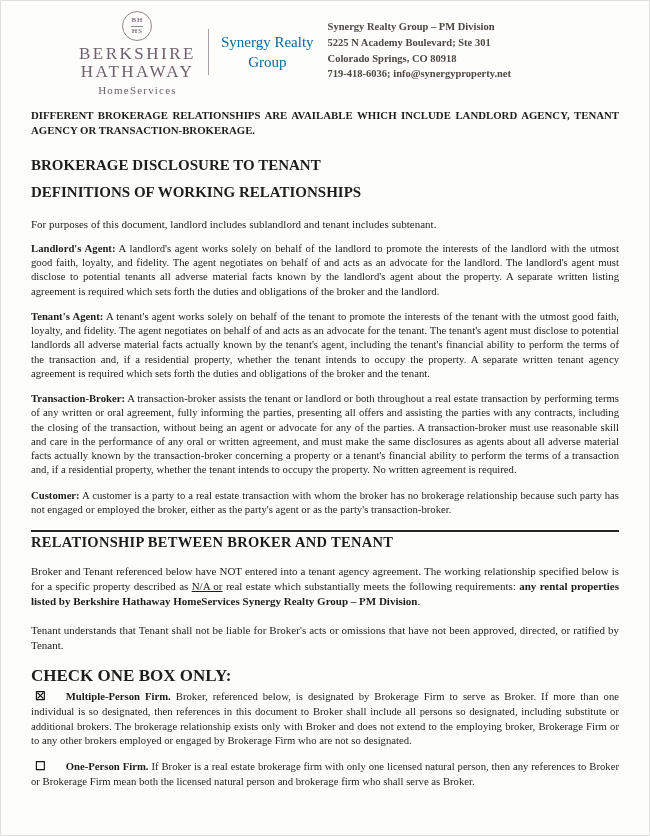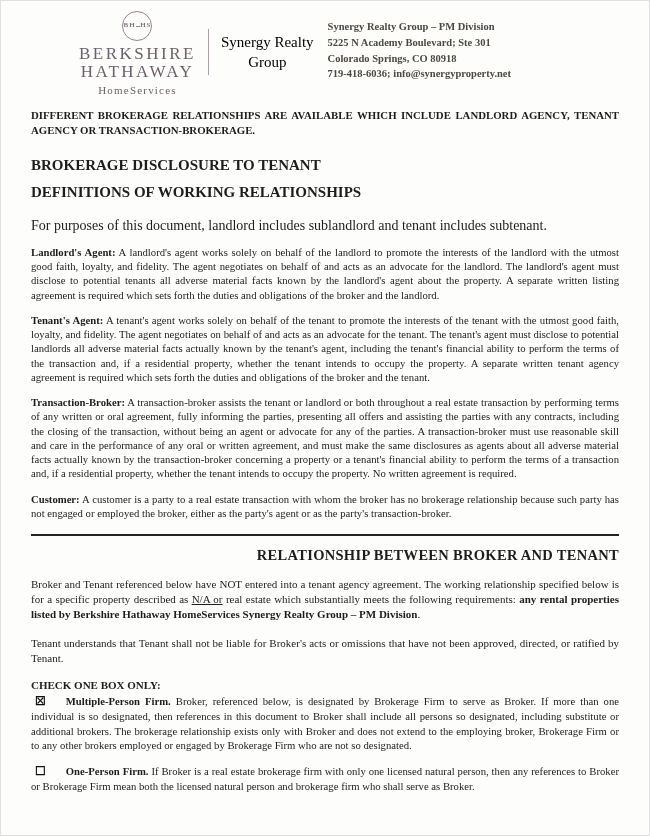--- a/index.html
+++ b/index.html
@@ -13,44 +13,44 @@
     font-family: "Liberation Serif", serif;
     color: #1d1d1d;
   }
 
   
   .header { display: flex; align-items: flex-start; }
   .brand { text-align: center; margin-left: 48px; }
   .seal {
     width: 30px; height: 30px; border: 1px solid #948790; border-radius: 50%;
     margin: 2px auto 4px auto;
-    display: flex; flex-direction: row; align-items: center; justify-content: center;
+    display: flex; flex-direction: column; align-items: center; justify-content: center;
     color: #847682; font-size: 7px; font-weight: bold; letter-spacing: 1px; line-height: 1.05;
   }
   .seal .seal-sep { width: 12px; height: 1px; background: #948790; margin: 1px 0; }
   .brand-name { font-size: 17px; letter-spacing: 2.5px; color: #6d5f6b; line-height: 1.08; }
   .home-services { font-size: 11px; letter-spacing: 1.2px; color: #6d5f6b; margin-top: 2px; }
   .v-divider { width: 1px; height: 46px; background: #a89da5; margin: 20px 12px 0 12px; }
-  .division { font-size: 15px; color: #000000; text-align: center; margin-top: 24px; line-height: 1.3; }
+  .division { font-size: 15px; color: #0369a1; text-align: center; margin-top: 24px; line-height: 1.3; }
   .contact { margin-left: 14px; margin-top: 10px; font-size: 10.5px; font-weight: bold; color: #4d4841; line-height: 1.5; white-space: nowrap; }
 
   
   .notice-box {
     margin-top: 13px; border: 1px solid #3c3c3c; border-top-width: 2px;
     padding: 2px 6px 4px 6px; font-size: 10.3px; line-height: 1.4; color: #222;
   }
   .disclaimer { margin-top: 12px; font-weight: bold; font-size: 10.8px; line-height: 1.45; text-align: justify; }
   .doc-title { font-weight: bold; font-size: 15px; margin-top: 18px; }
   .doc-title.second { margin-top: 10px; }
-  .intro { font-size: 14px; margin-top: 17px; }
+  .intro { font-size: 11px; margin-top: 17px; }
   p.def { font-size: 10.7px; line-height: 1.33; text-align: justify; margin: 11px 0 0 0; }
   .rule { border: 0; border-top: 2.5px solid #242424; margin: 14px 0 0 0; }
-  .section-heading { text-align: right; font-weight: bold; font-size: 14.5px; margin-top: 11px; letter-spacing: 0.3px; }
+  .section-heading { text-align: left; font-weight: bold; font-size: 14.5px; margin-top: 2px; letter-spacing: 0.3px; }
   p.body-par { font-size: 11px; line-height: 1.38; text-align: justify; margin: 13px 0 0 0; }
-  .check-heading { font-weight: bold; font-size: 11px; margin-top: 13px; }
+  .check-heading { font-weight: bold; font-size: 17px; margin-top: 13px; }
   p.option { font-size: 10.7px; line-height: 1.36; text-align: justify; margin: 2px 0 0 0; }
   p.option + p.option { margin-top: 10px; }
   .box { display: inline-block; margin: 0 20px 0 4px; font-size: 12px; font-weight: bold; color: #111; cursor: default; }
   .u { text-decoration: underline; }
 </style>
 </head>
 <body>
 
 <div class="page">
 

